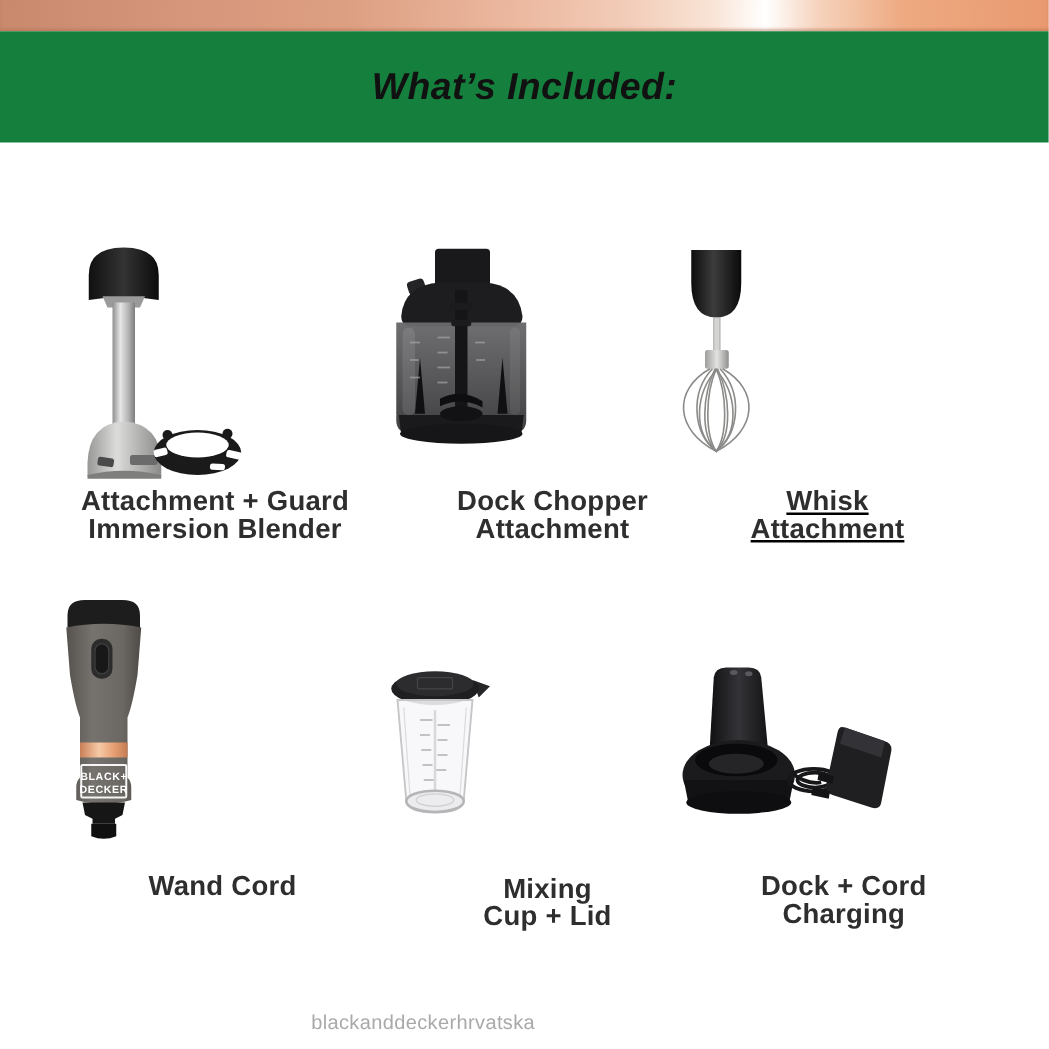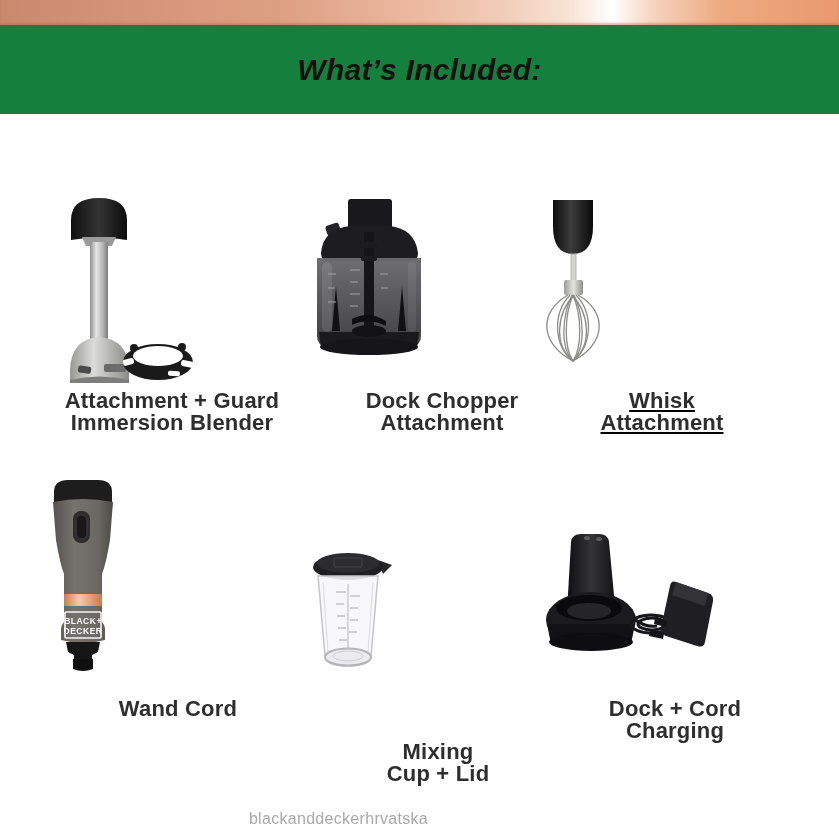--- a/index.html
+++ b/index.html
@@ -42,21 +42,21 @@
   .label {
     text-align: center; font-weight: bold;
     font-size: 22px; line-height: 21.5px;
     color: #2e2e2e; letter-spacing: 0.2px;
   }
   .label span { display: block; }
   #cell-1 { left: 22px;  top: 188px; }
   #cell-2 { left: 292px; top: 188px; }
   #cell-3 { left: 512px; top: 188px; text-decoration: underline; }
   #cell-4 { left: 28px;  top: 470px; }
-  #cell-5 { left: 288px; top: 488px; gap: 25px; }
+  #cell-5 { left: 288px; top: 472px; }
   #cell-6 { left: 525px; top: 470px; }
   .svg-m6  { margin-top: 6px; }
   .svg-m8  { margin-top: 8px; }
   .svg-m10 { margin-top: 10px; }
   .svg-m60 { margin-top: 60px; }
   .svg-m62 { margin-top: 62px; }
   .watermark {
     position: absolute; left: 0; top: 810px; width: 677px;
     text-align: center;
     font-size: 16px; color: #a9a9a9; letter-spacing: 0.3px;

